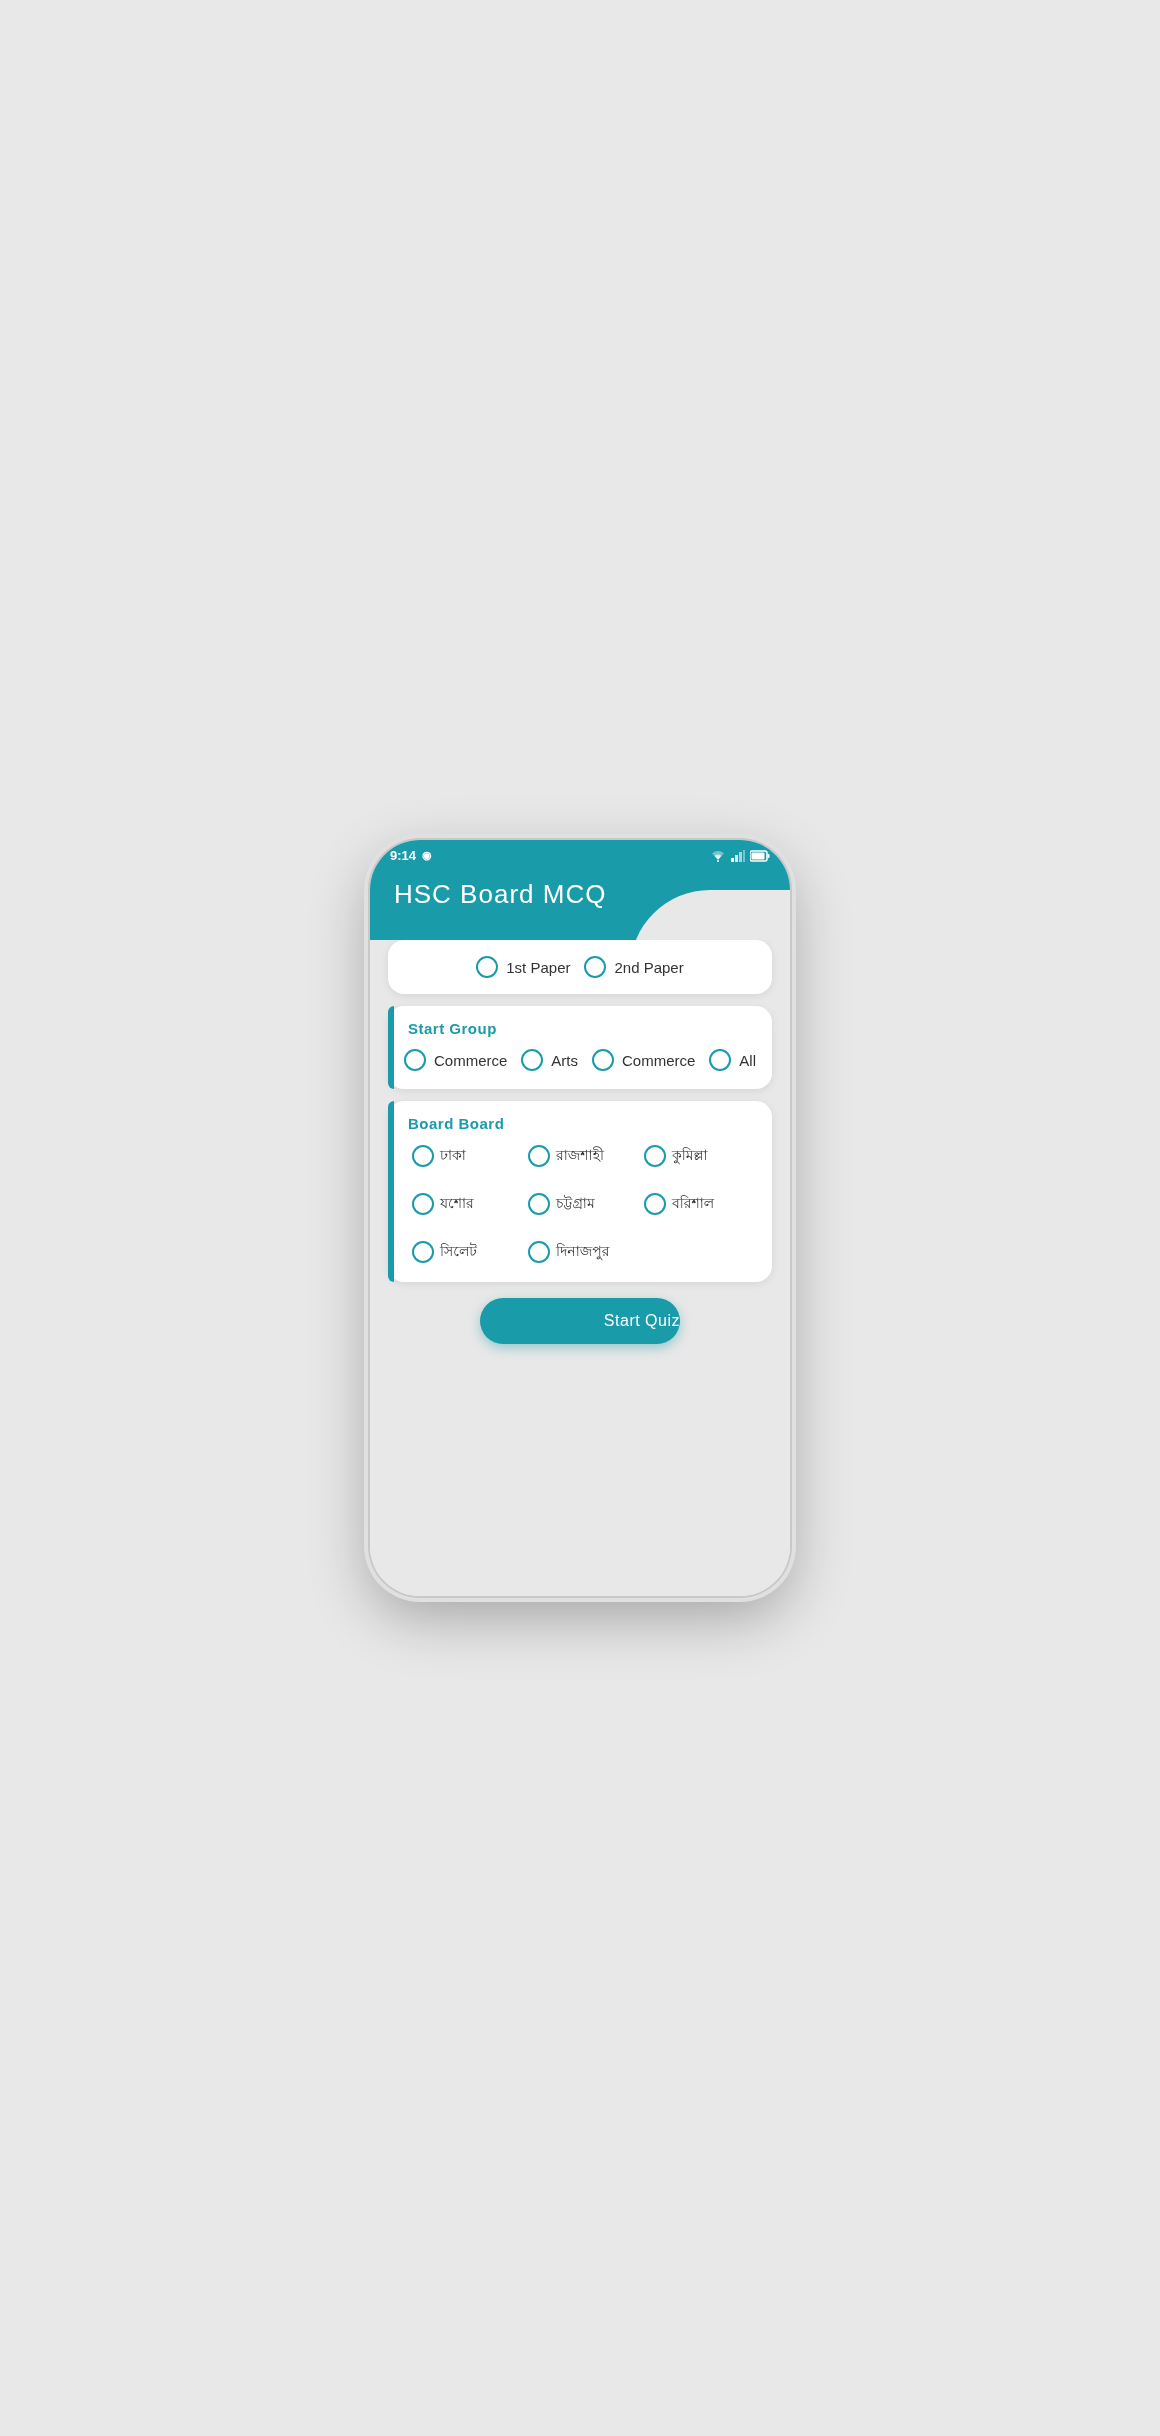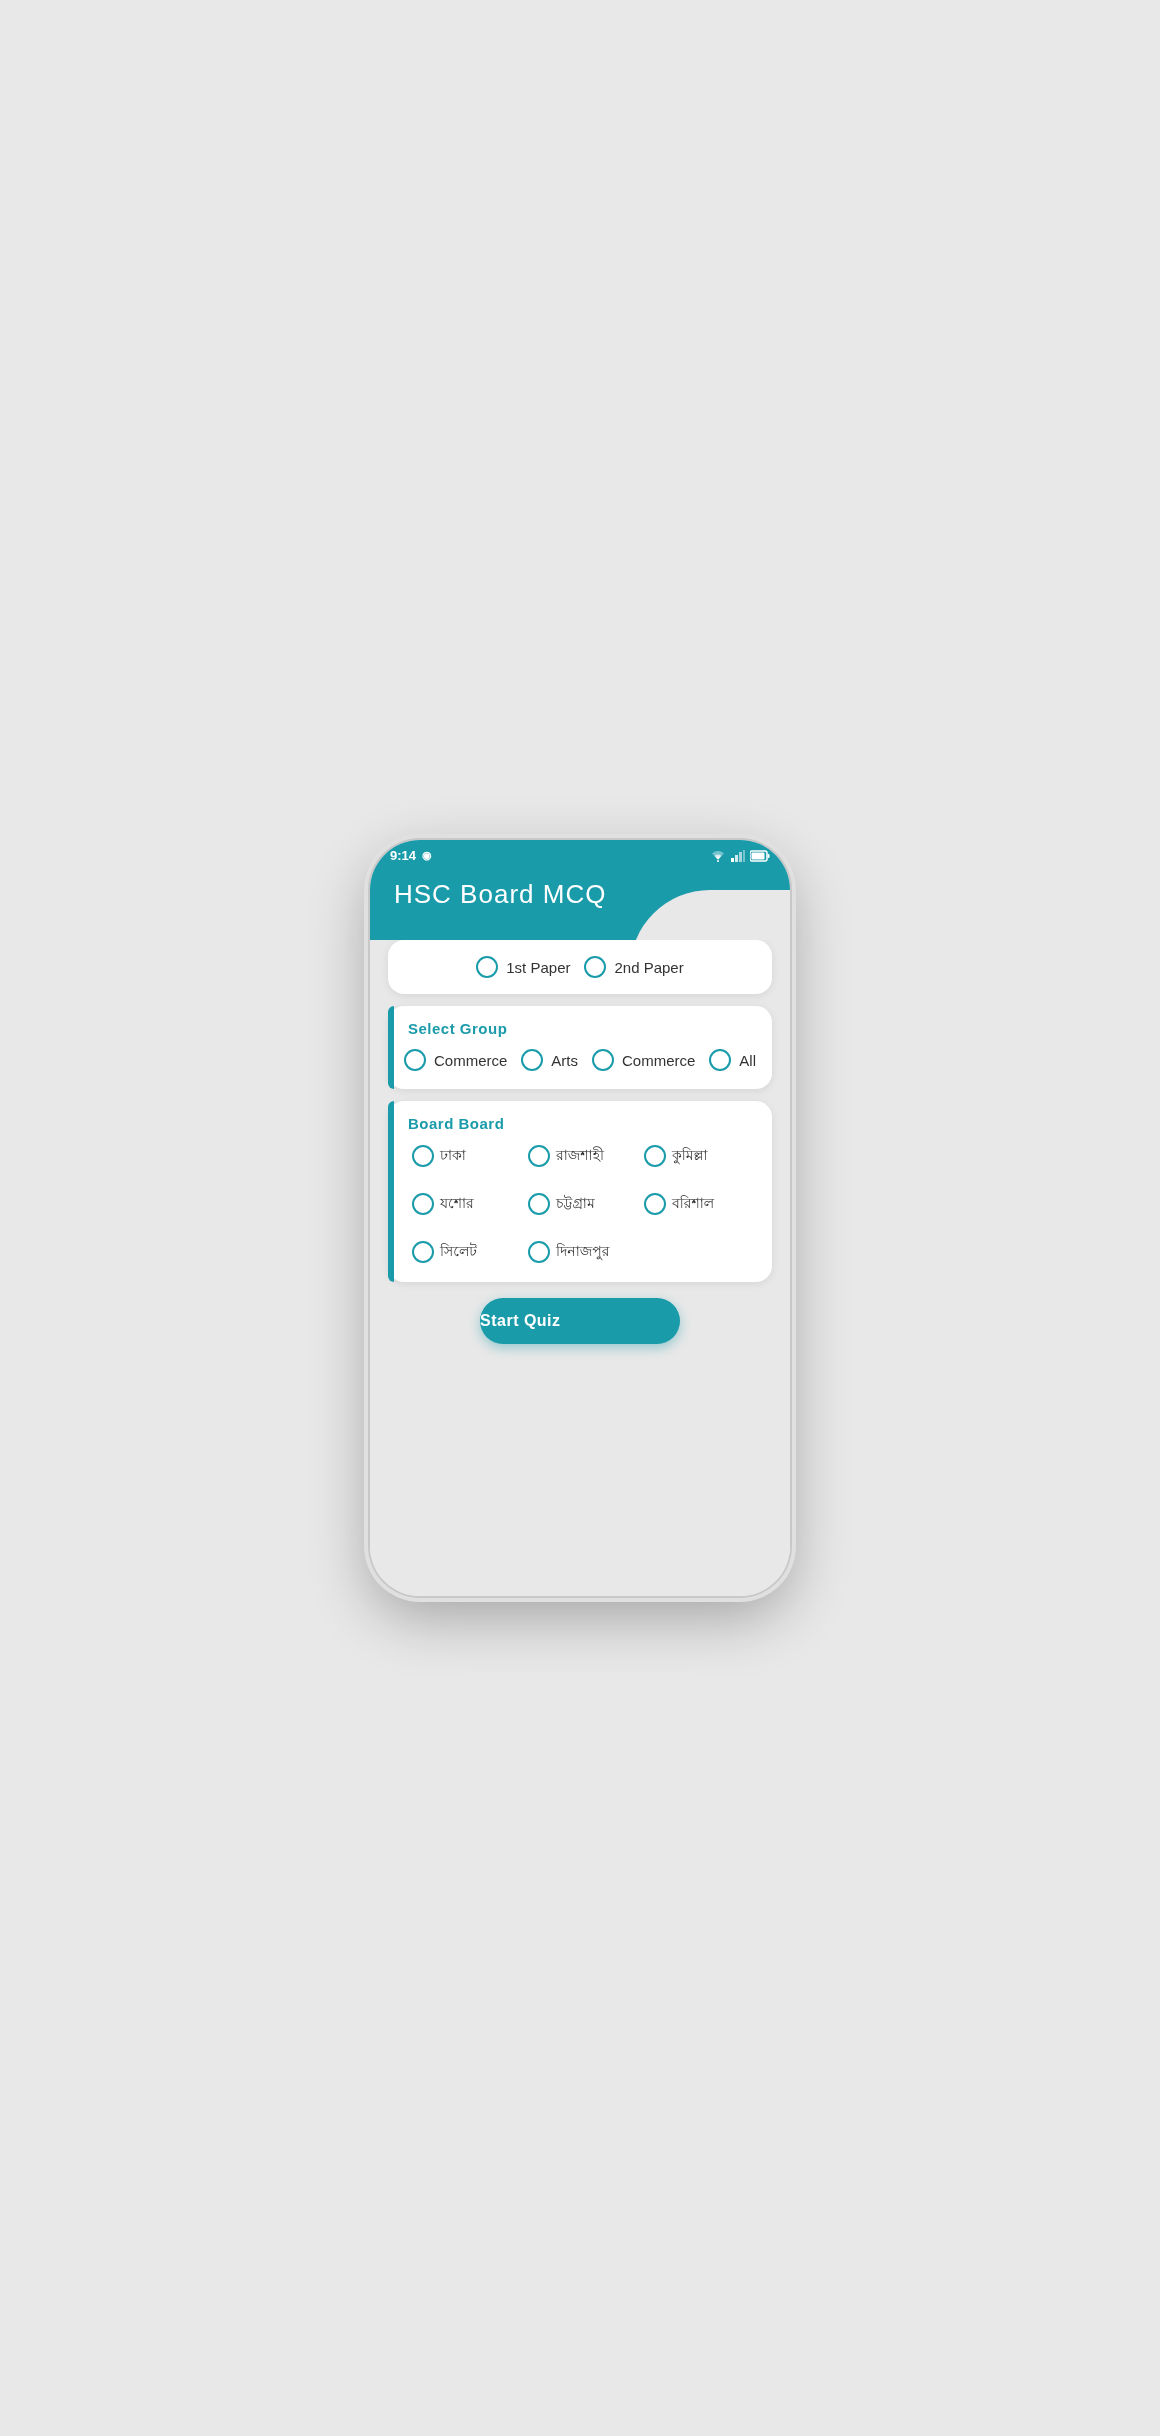--- a/index.html
+++ b/index.html
@@ -165,24 +165,24 @@
     .start-btn {
       display: block;
       width: 200px;
       margin: 16px auto 0;
       background: #1a9baa;
       color: white;
       border: none;
       border-radius: 30px;
       padding: 14px 0;
       font-size: 16px;
-      font-weight: 700;
+      font-weight: 400;
       letter-spacing: 0.5px;
       cursor: pointer;
-      text-align: left;
+      text-align: right;
       box-shadow: 0 4px 12px rgba(26,155,170,0.4);
     }
 
     .board-grid {
       display: grid;
       grid-template-columns: 1fr 1fr 1fr;
       gap: 24px 8px;
       padding-left: 4px;
     }
 
@@ -245,21 +245,21 @@
           <span class="radio-label">1st Paper</span>
         </label>
         <label class="radio-option">
           <div class="radio-circle"></div>
           <span class="radio-label">2nd Paper</span>
         </label>
       </div>
     </div>
 
     <div class="section-card">
-      <div class="section-title">Select  Group</div>
+      <div class="section-title">Start  Group</div>
       <div class="radio-row">
         <label class="radio-option">
           <div class="radio-circle"></div>
           <span class="radio-label">Commerce</span>
         </label>
         <label class="radio-option">
           <div class="radio-circle"></div>
           <span class="radio-label">Arts</span>
         </label>
         <label class="radio-option">

